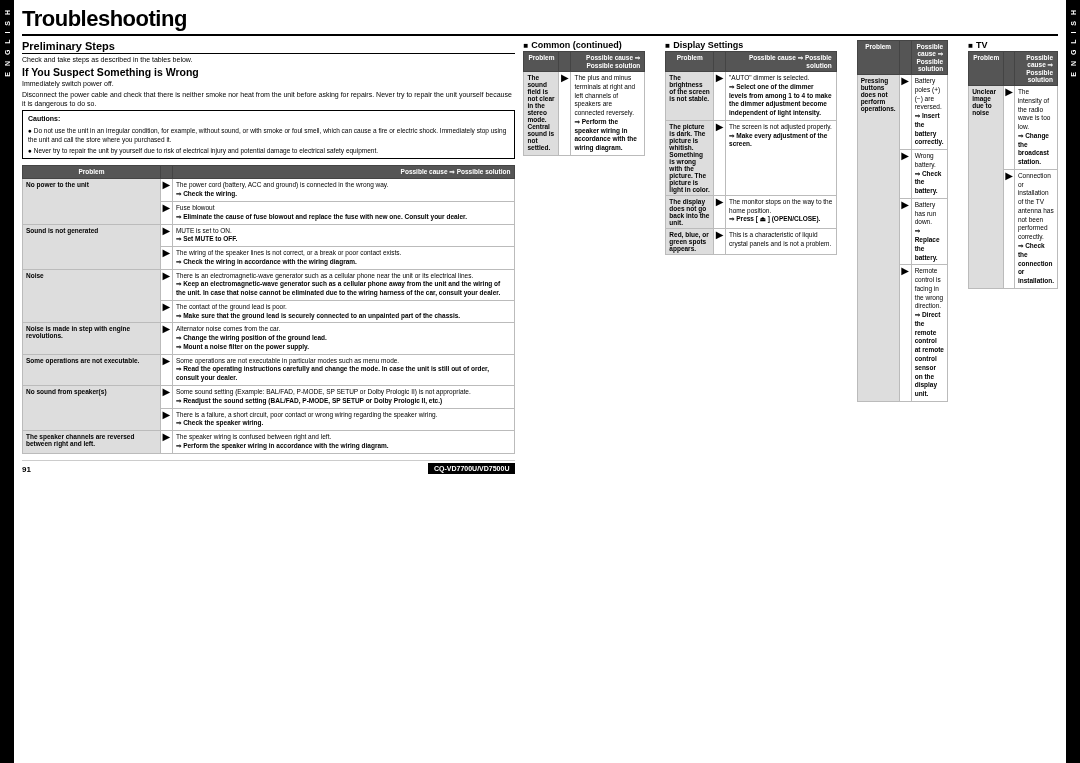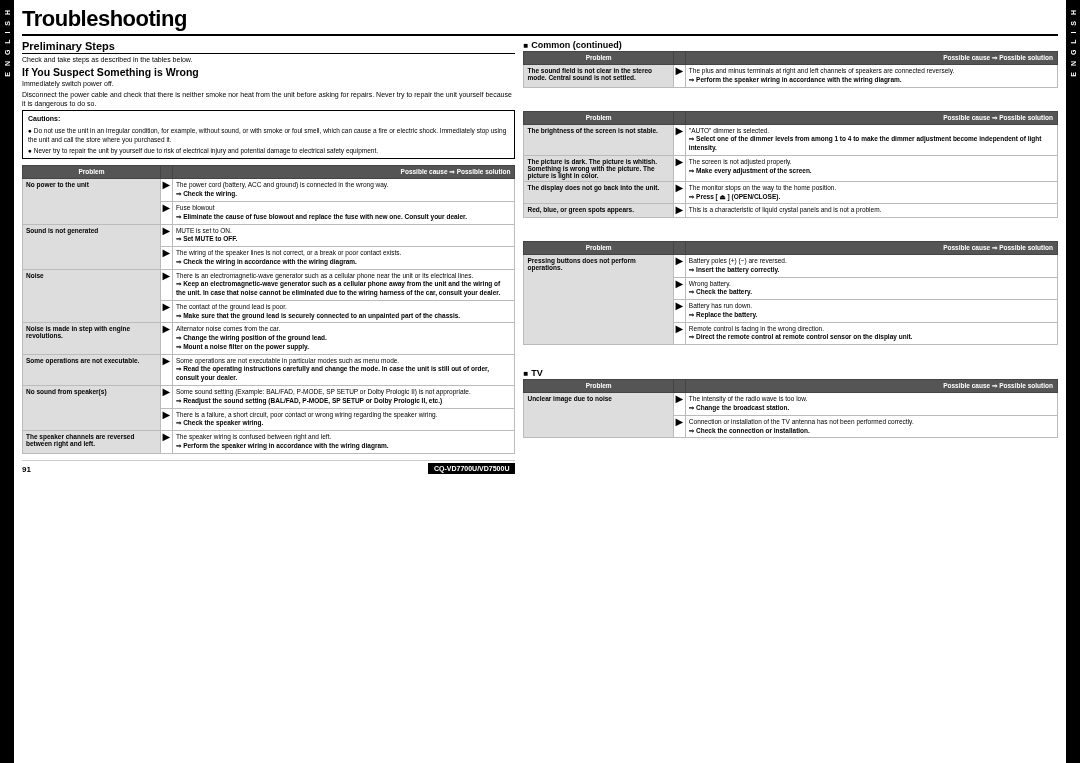--- a/index.html
+++ b/index.html
@@ -71,21 +71,21 @@
 
     .left-col {
       width: 48%;
       display: flex;
       flex-direction: column;
     }
 
     .right-col {
       width: 52%;
       display: flex;
-      flex-direction: column;
+      flex-direction: row;
       gap: 20px;
     }
 
     .section-title {
       font-size: 9px;
       font-weight: bold;
       display: flex;
       align-items: center;
       gap: 3px;
       margin-bottom: 1px;
@@ -400,20 +400,21 @@
               <td class="solution-cell">
                 The plus and minus terminals at right and left channels of speakers are connected reversely.<br>
                 <span class="bold-solution">⇒ Perform the speaker wiring in accordance with the wiring diagram.</span>
               </td>
             </tr>
           </tbody>
             </table>
         </div>
 
         <div class="table-container">
+          <div class="section-title">Display Settings</div>
 
           <table class="troubleshoot-table">
             <tbody>
                 <tr class="header-row">
               <td>Problem</td>
               <td style="width:12px; background:#555;"></td>
               <td class="solution-header">Possible cause ⇒ <em>Possible solution</em></td>
             </tr>
 
             <tr>

